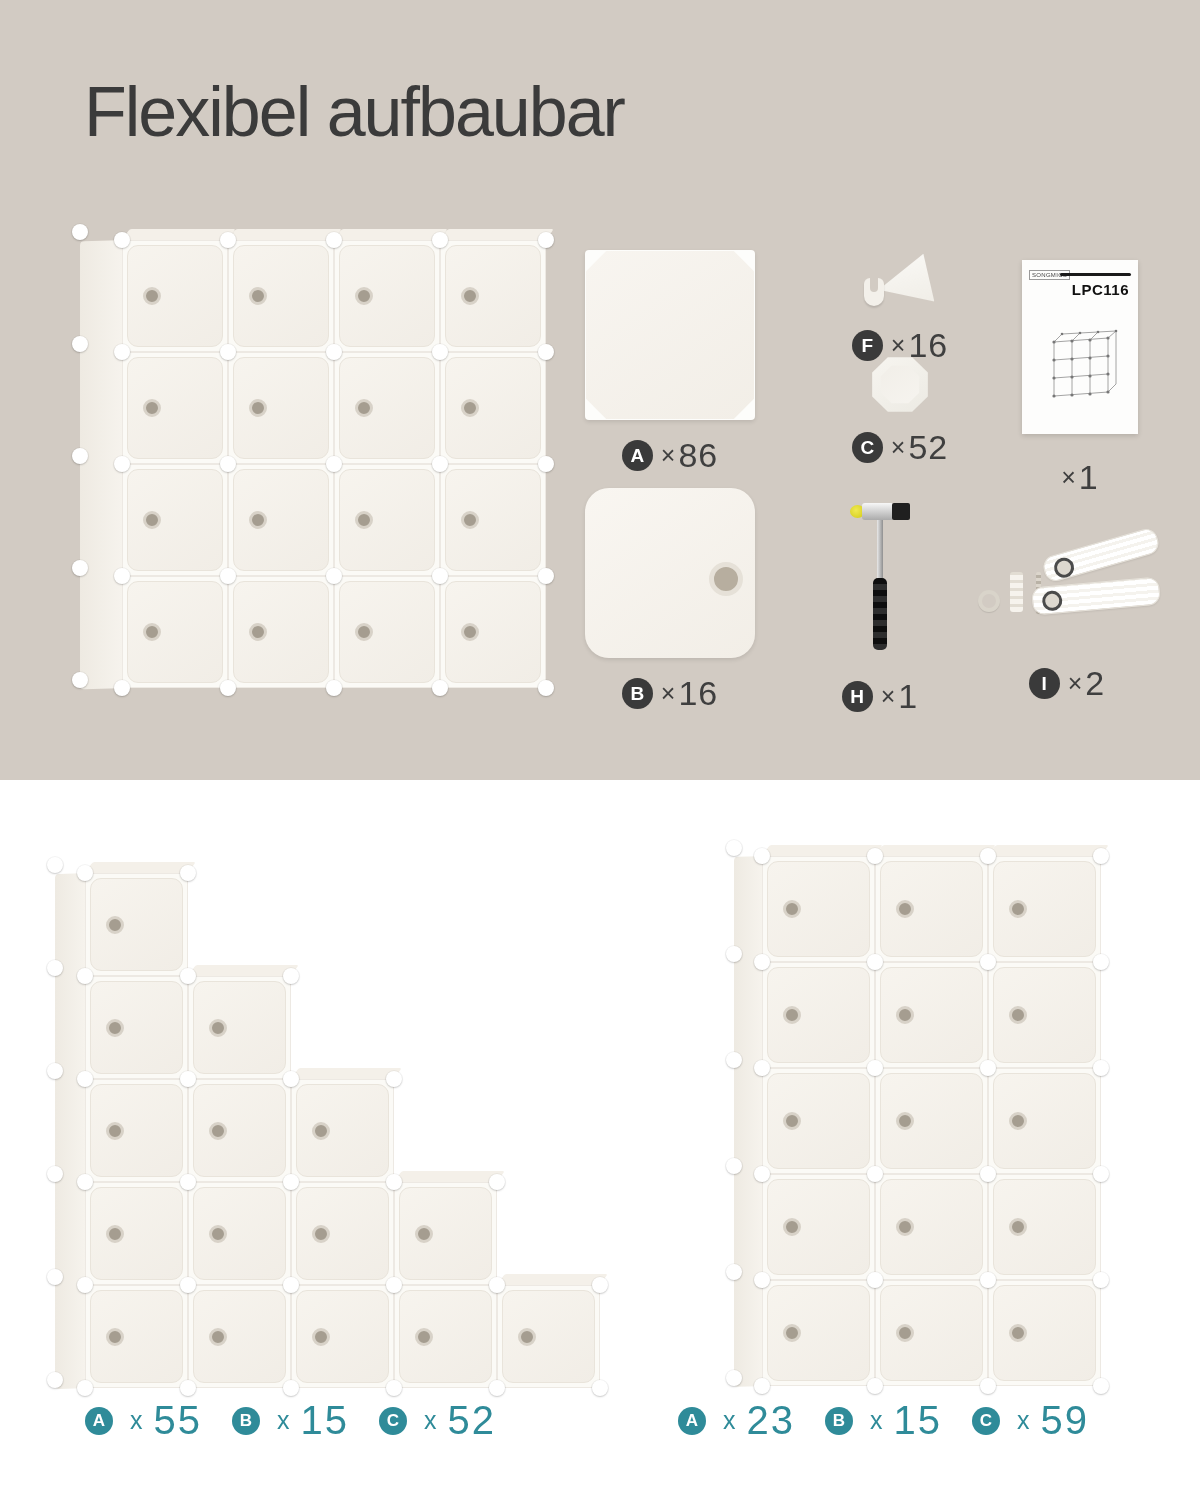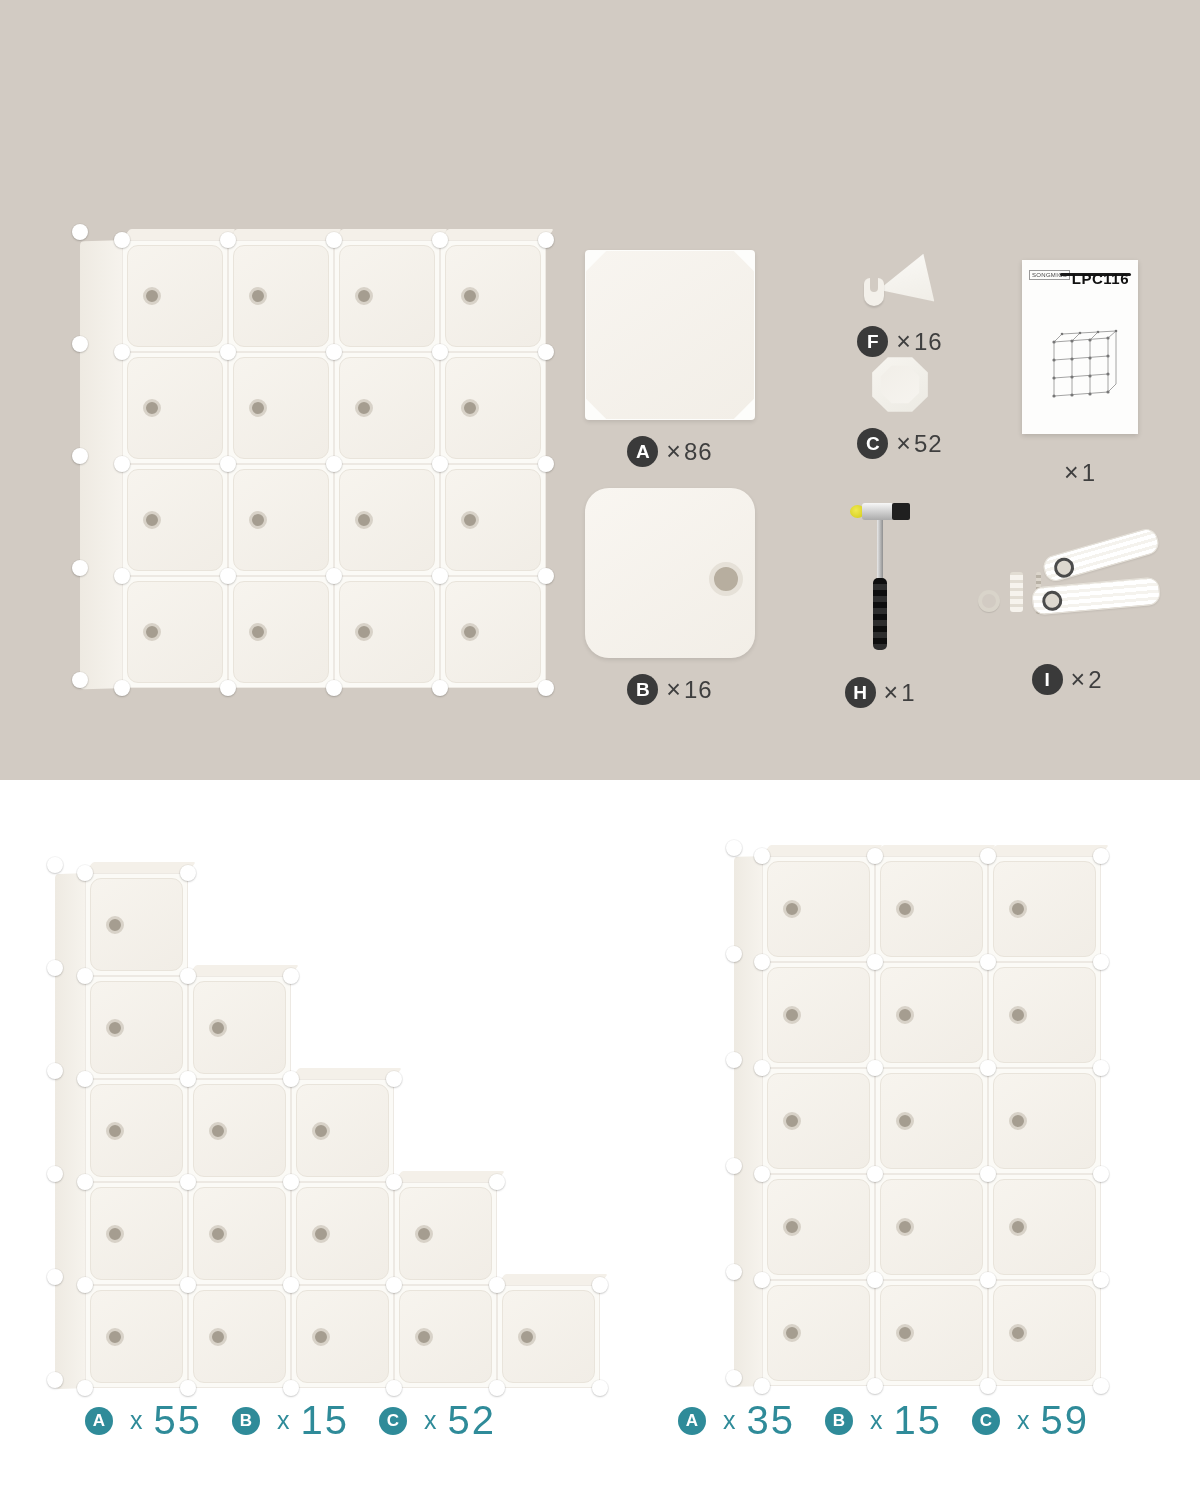--- a/index.html
+++ b/index.html
@@ -31,21 +31,21 @@
         background:linear-gradient(90deg,#eeeae2,#f6f3ed);
         transform:skewY(-2deg);transform-origin:top right;}
   
   .part{position:absolute;display:flex;flex-direction:column;align-items:center;}
   .part-graphic{position:relative;}
   .part-label{display:flex;align-items:center;margin-top:16px;}
   .badge-dark{width:31px;height:31px;border-radius:50%;background:#3a3a3a;color:#fff;
         font-weight:bold;font-size:19px;display:flex;align-items:center;justify-content:center;
         margin-right:8px;flex:none;}
   .plabel-sym{font-size:25px;color:#3f3f3f;margin-right:3px;}
-  .plabel-num{font-size:24px;color:#3f3f3f;letter-spacing:1px;}
+  .plabel-num{font-size:34px;color:#3f3f3f;letter-spacing:1px;}
   
   .panelA{width:170px;height:170px;position:relative;}
   .panelA-base{position:absolute;inset:0;background:#fdfdfb;border-radius:4px;
         box-shadow:0 2px 4px rgba(0,0,0,0.10);}
   .panelA-face{position:absolute;inset:1px;
         background:linear-gradient(145deg,#f8f5f0,#f2eee7);
         clip-path:polygon(12% 0,88% 0,100% 12%,100% 88%,88% 100%,12% 100%,0 88%,0 12%);}
   
   .panelB{width:170px;height:170px;position:relative;border-radius:24px;
         background:linear-gradient(145deg,#f9f6f1,#f2eee7);
@@ -99,37 +99,38 @@
   .grommet{position:absolute;left:9px;top:4px;width:14px;height:14px;border-radius:50%;
         background:#ddd8cf;border:3px solid #4a4a4a;}
   
   .manual{width:150px;height:190px;position:relative;}
   .sheet{position:absolute;left:17px;top:8px;width:116px;height:174px;background:#fdfdfc;
         box-shadow:0 2px 5px rgba(0,0,0,0.14);}
   .sheet-logo{position:absolute;left:7px;top:10px;font-size:6px;color:#444;
         border:1px solid #9a9a9a;padding:0 2px;letter-spacing:0.3px;line-height:8px;}
   .sheet-line{position:absolute;left:38px;top:13px;right:7px;height:3px;background:#1a1a1a;
         border-radius:2px;}
-  .sheet-model{position:absolute;right:9px;top:10px;font-size:15px;font-weight:bold;
+  .sheet-model{position:absolute;right:9px;top:21px;font-size:15px;font-weight:bold;
         color:#111;letter-spacing:0.5px;}
   .sheet-art{position:absolute;left:20px;top:62px;}
   
   .legend{position:absolute;display:flex;align-items:center;}
   .legend-item{display:flex;align-items:center;margin-right:30px;}
   .badge-teal{width:28px;height:28px;border-radius:50%;background:#2f8b99;color:#ffffff;
         font-weight:bold;font-size:17px;display:flex;align-items:center;justify-content:center;
         flex:none;}
   .leg-sym{font-size:25px;color:#2f8b99;margin:0 11px 0 17px;}
   .leg-num{font-size:40px;color:#2f8b99;letter-spacing:2px;}
 </style>
 </head>
 <body>
 
 <div class="top-section">
 
+  <div class="page-title">Flexibel aufbaubar</div>
 
   <div class="unit" id="unit-main" style="left: 122px; top: 240px; width: 424px; height: 448px;">
       <div class="side" style="width: 42px; left: -42px; top: 0px; height: 448px;"></div>
       <div class="dot" style="left: -50px; top: -16px;"></div>
       <div class="dot" style="left: -50px; top: 96px;"></div>
       <div class="dot" style="left: -50px; top: 208px;"></div>
       <div class="dot" style="left: -50px; top: 320px;"></div>
       <div class="dot" style="left: -50px; top: 432px;"></div>
       <div class="topface" style="left: 0px; top: -11px; width: 106px;"></div>
       <div class="cube" style="left: 0px; top: 0px; width: 106px; height: 112px;">
@@ -617,21 +618,21 @@
       <span class="badge-teal">C</span>
       <span class="leg-sym">x</span>
       <span class="leg-num">52</span>
     </div>
   </div>
 
   <div class="legend" style="left:678px;top:618px;">
     <div class="legend-item">
       <span class="badge-teal">A</span>
       <span class="leg-sym">x</span>
-      <span class="leg-num">35</span>
+      <span class="leg-num">23</span>
     </div>
     <div class="legend-item">
       <span class="badge-teal">B</span>
       <span class="leg-sym">x</span>
       <span class="leg-num">15</span>
     </div>
     <div class="legend-item">
       <span class="badge-teal">C</span>
       <span class="leg-sym">x</span>
       <span class="leg-num">59</span>

